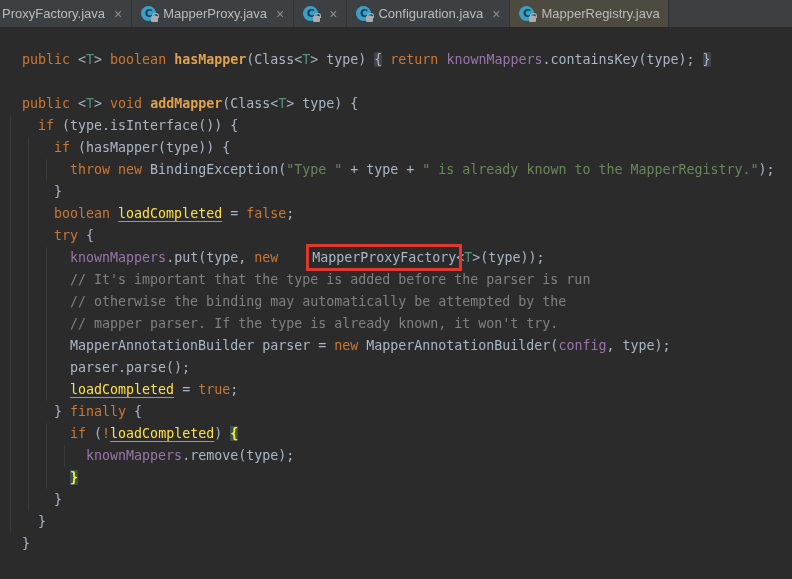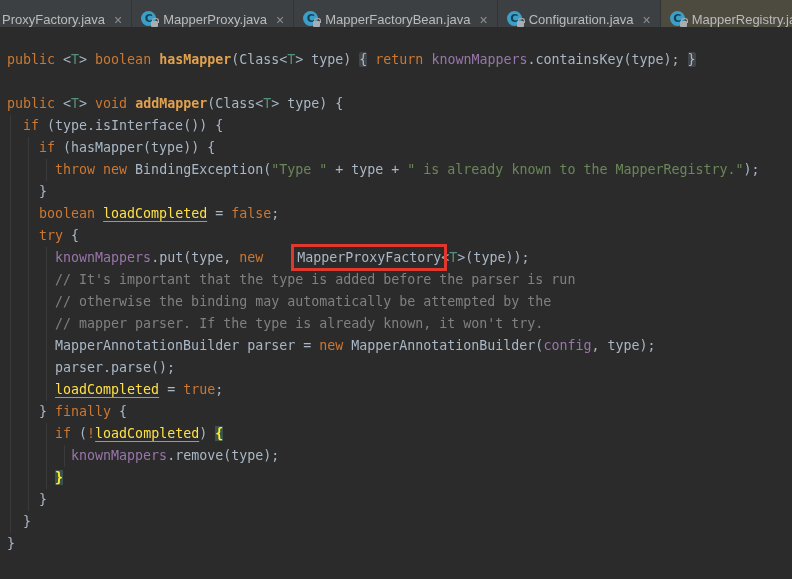--- a/index.html
+++ b/index.html
@@ -8,21 +8,21 @@
     position:relative; width:792px; height:579px; overflow:hidden;
     background:#2b2b2b; font-family:"Liberation Sans", sans-serif;
   }
   
   .tabbar {
     position:relative; height:30px; background:#3d4042;
     border-bottom:3px solid #2b2b2b;
     display:flex; align-items:stretch; overflow:hidden;
   }
   .tab {
-    position:relative; display:flex; align-items:flex-end; gap:5px;
+    position:relative; display:flex; align-items:center; gap:5px;
     padding:0 8px 0 9px; background:#3d4042; cursor:pointer;
     border-right:1px solid #313436; flex:0 0 auto;
   }
   .tab:first-child { padding-left:2px; }
   .tab.active { background:#4d4a40; }
   .tab.active::after {
     content:""; position:absolute; left:0; right:0; bottom:-3px; height:3px;
     background:#7a8187;
   }
   .tab-label { font-size:13px; color:#bbbbbb; white-space:nowrap; }
@@ -39,21 +39,21 @@
     position:absolute; right:0; bottom:0; width:7px; height:6px;
     background:#a9adb2; border-radius:1px;
   }
   .class-icon .lock::before {
     content:""; position:absolute; left:1px; top:-3px; width:5px; height:4px;
     border:1px solid #a9adb2; border-bottom:none; border-radius:3px 3px 0 0;
   }
   
   .editor {
     position:relative; height:546px; background:#2b2b2b;
-    padding:19px 0 0 7px; overflow:hidden;
+    padding:19px 0 0 22px; overflow:hidden;
   }
   .code {
     position:relative; z-index:2;
     font-family:"DejaVu Sans Mono", monospace;
     font-size:13.3px; line-height:22px; white-space:pre;
   }
   .code-line { height:22px; }
   .tk-def   { color:#a9b7c6; }
   .tk-kw    { color:#cc7832; }
   .tk-method{ color:#e2a14e; font-weight:bold; }
@@ -82,21 +82,20 @@
           <span class="lock"></span>
         </span>
         <span class="tab-label">MapperProxy.java</span>
         <span class="tab-close">×</span>
       </div>
       <div class="tab">
         <span class="class-icon">
           <span class="circle">C</span>
           <span class="lock"></span>
         </span>
-        <span class="tab-label">MapperFactoryBean.java</span>
         <span class="tab-close">×</span>
       </div>
       <div class="tab">
         <span class="class-icon">
           <span class="circle">C</span>
           <span class="lock"></span>
         </span>
         <span class="tab-label">Configuration.java</span>
         <span class="tab-close">×</span>
       </div>

